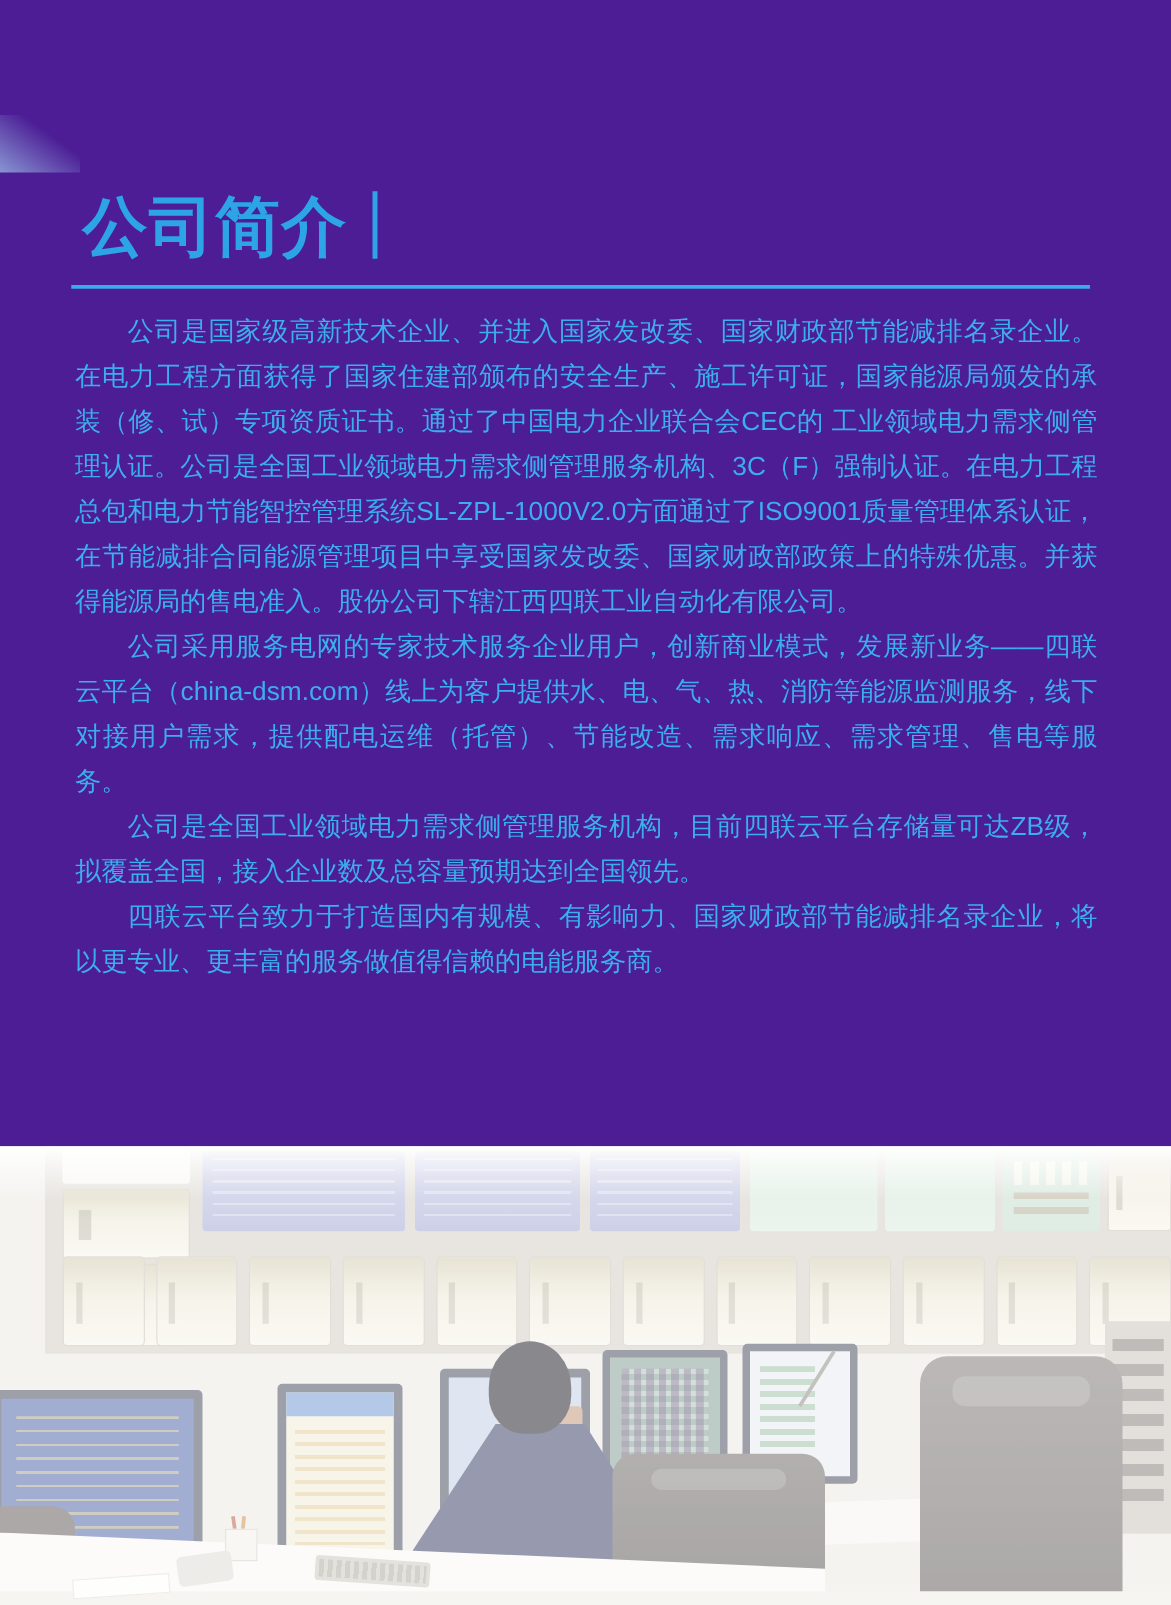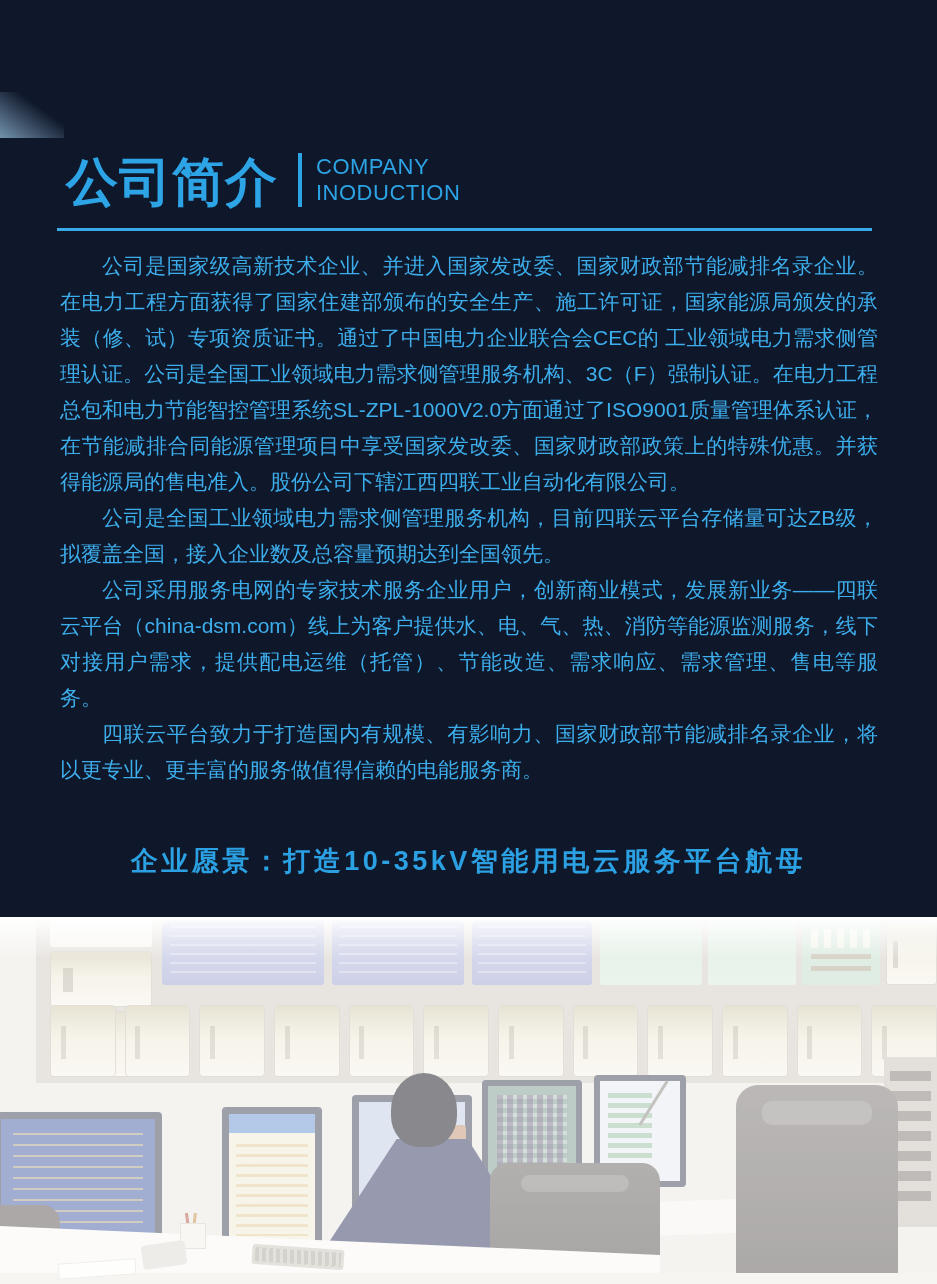--- a/index.html
+++ b/index.html
@@ -1,19 +1,19 @@
 <!DOCTYPE html>
 <html><head>
 <meta charset="utf-8">
 <style>
   * { box-sizing: border-box; }
   html,body { margin:0; padding:0; background:#ffffff; }
   .page {
     position:relative; width:937px; height:1284px; margin:0 auto;
-    background:#0f172a; overflow:hidden;
+    background:#4c1d95; overflow:hidden;
     font-family:"Liberation Sans","DejaVu Sans",sans-serif;
   }
 
   
   .corner-glow {
     position:absolute; left:0; top:92px; width:64px; height:46px;
     background:linear-gradient(to top right, rgba(168,214,244,0.65), rgba(255,255,255,0) 65%);
   }
 
   
@@ -192,35 +192,30 @@
 </head>
 <body>
 
 <div class="page">
 
   <div class="corner-glow"></div>
 
   <div class="header">
     <div class="title-cn">公司简介</div>
     <div class="title-sep"></div>
-    <div class="title-en">
-      <div>COMPANY</div>
-      <div>INODUCTION</div>
-    </div>
   </div>
   <div class="divider"></div>
 
   <div class="body-text">
     <p>公司是国家级高新技术企业、并进入国家发改委、国家财政部节能减排名录企业。在电力工程方面获得了国家住建部颁布的安全生产、施工许可证，国家能源局颁发的承装（修、试）专项资质证书。通过了中国电力企业联合会CEC的 工业领域电力需求侧管理认证。公司是全国工业领域电力需求侧管理服务机构、3C（F）强制认证。在电力工程总包和电力节能智控管理系统SL-ZPL-1000V2.0方面通过了ISO9001质量管理体系认证，在节能减排合同能源管理项目中享受国家发改委、国家财政部政策上的特殊优惠。并获得能源局的售电准入。股份公司下辖江西四联工业自动化有限公司。</p>
+    <p>公司采用服务电网的专家技术服务企业用户，创新商业模式，发展新业务——四联云平台（china-dsm.com）线上为客户提供水、电、气、热、消防等能源监测服务，线下对接用户需求，提供配电运维（托管）、节能改造、需求响应、需求管理、售电等服务。</p>
     <p>公司是全国工业领域电力需求侧管理服务机构，目前四联云平台存储量可达ZB级，拟覆盖全国，接入企业数及总容量预期达到全国领先。</p>
-    <p>公司采用服务电网的专家技术服务企业用户，创新商业模式，发展新业务——四联云平台（china-dsm.com）线上为客户提供水、电、气、热、消防等能源监测服务，线下对接用户需求，提供配电运维（托管）、节能改造、需求响应、需求管理、售电等服务。</p>
     <p>四联云平台致力于打造国内有规模、有影响力、国家财政部节能减排名录企业，将以更专业、更丰富的服务做值得信赖的电能服务商。</p>
   </div>
 
-  <div class="vision">企业愿景：打造10-35kV智能用电云服务平台航母</div>
 
   <div class="photo">
 
     <div class="videowall">
 
       <div class="scr white" style="left:14px; top:2px; width:102px; height:28px;"></div>
       <div class="scr cam" style="left:14px; top:34px; width:102px; height:56px;"></div>
       <div class="scr cam" style="left:14px; top:94px; width:102px; height:66px;"></div>
 
       <div class="scr blue" style="left:126px; top:4px; width:162px; height:64px;"></div>

